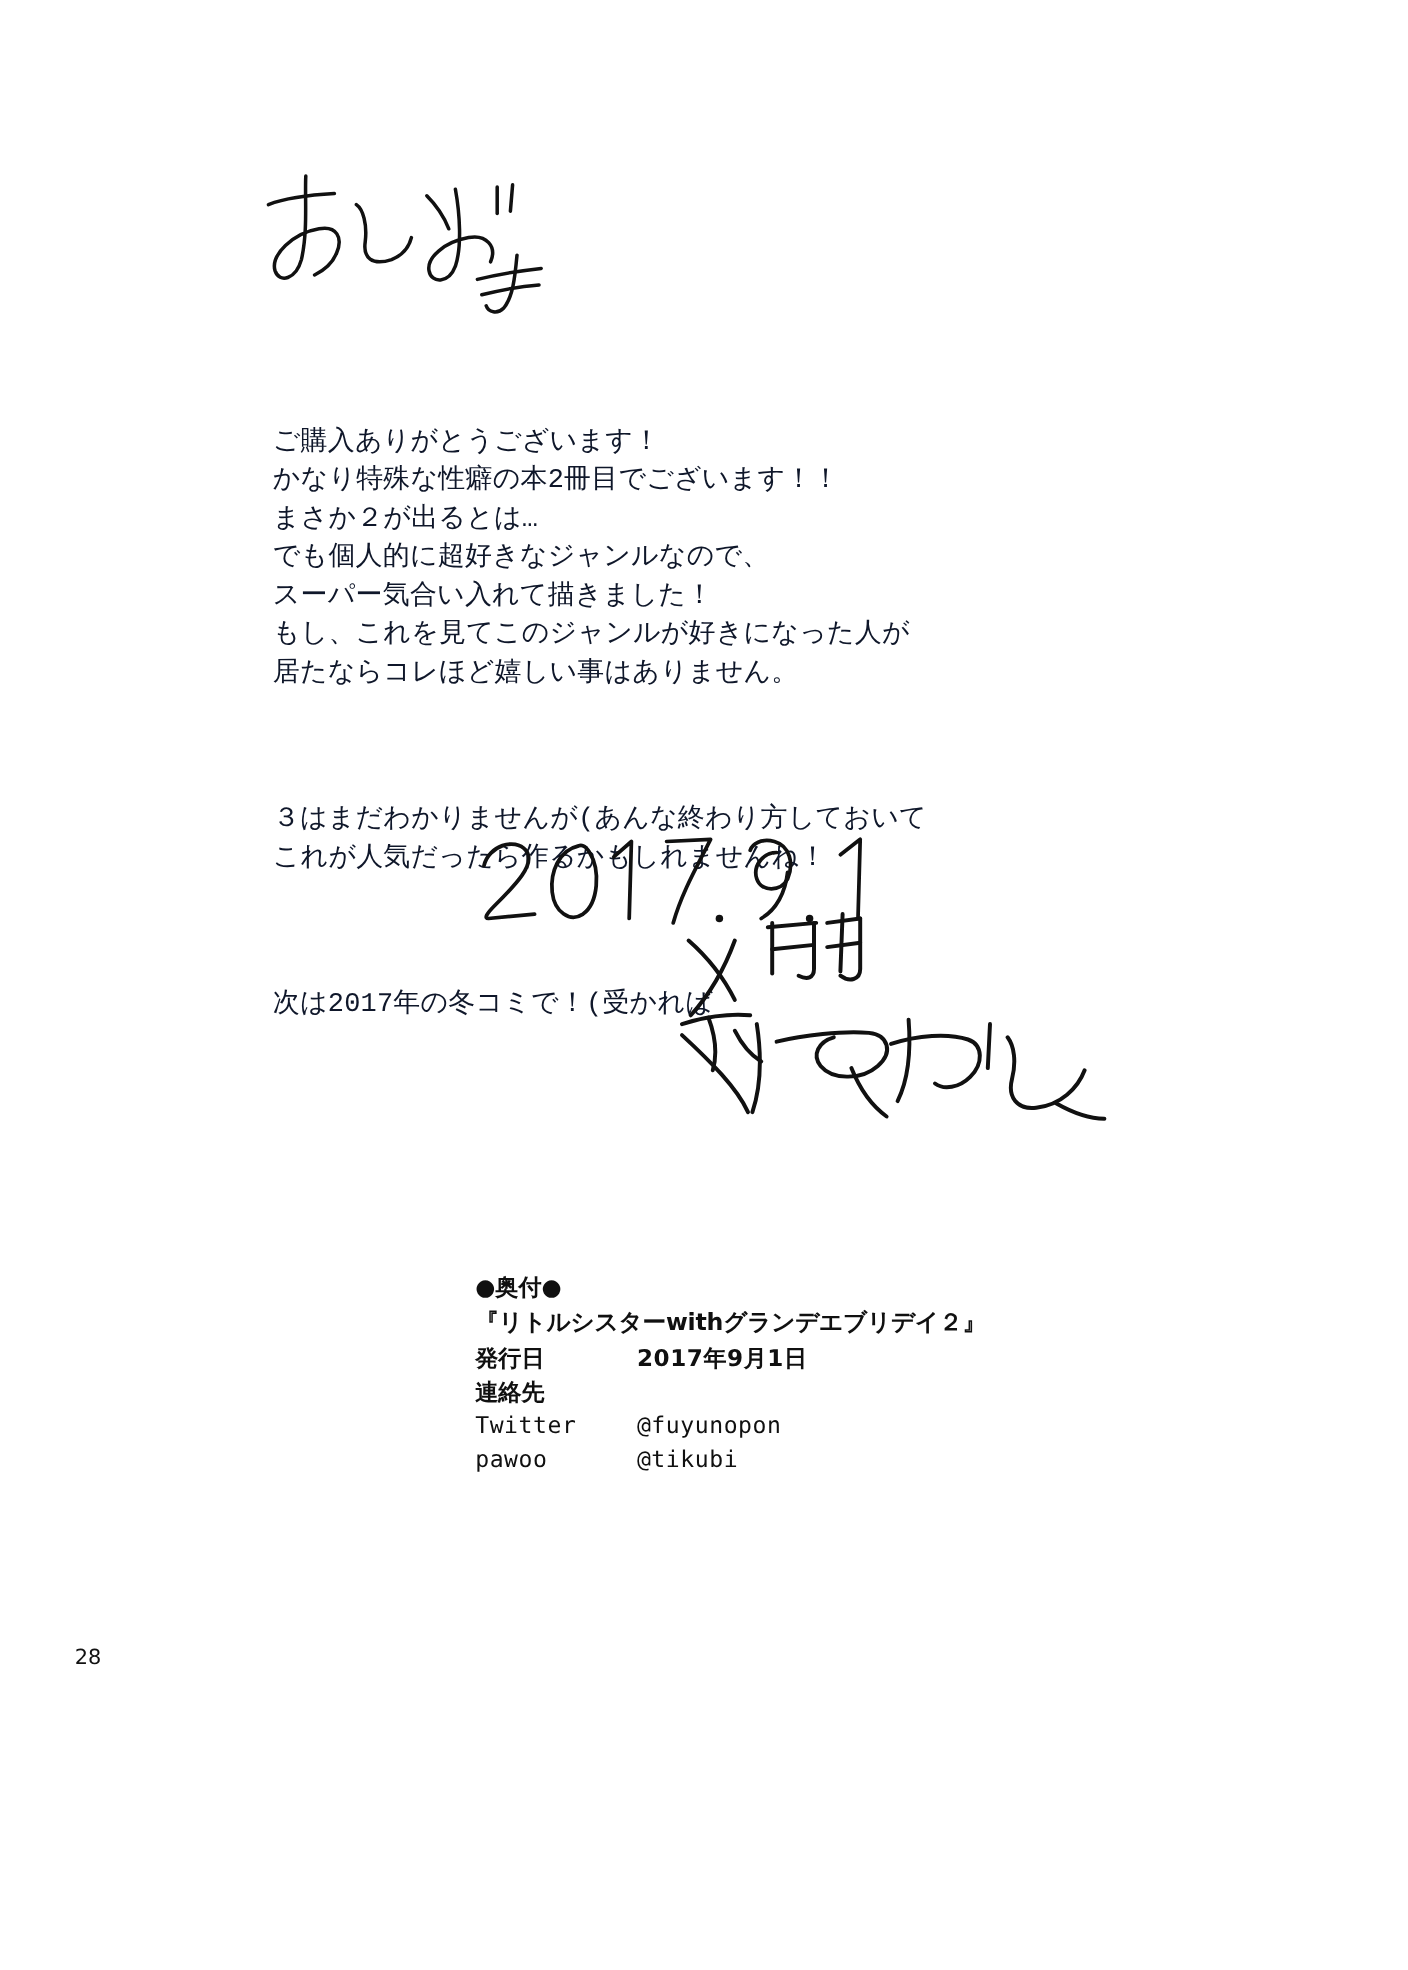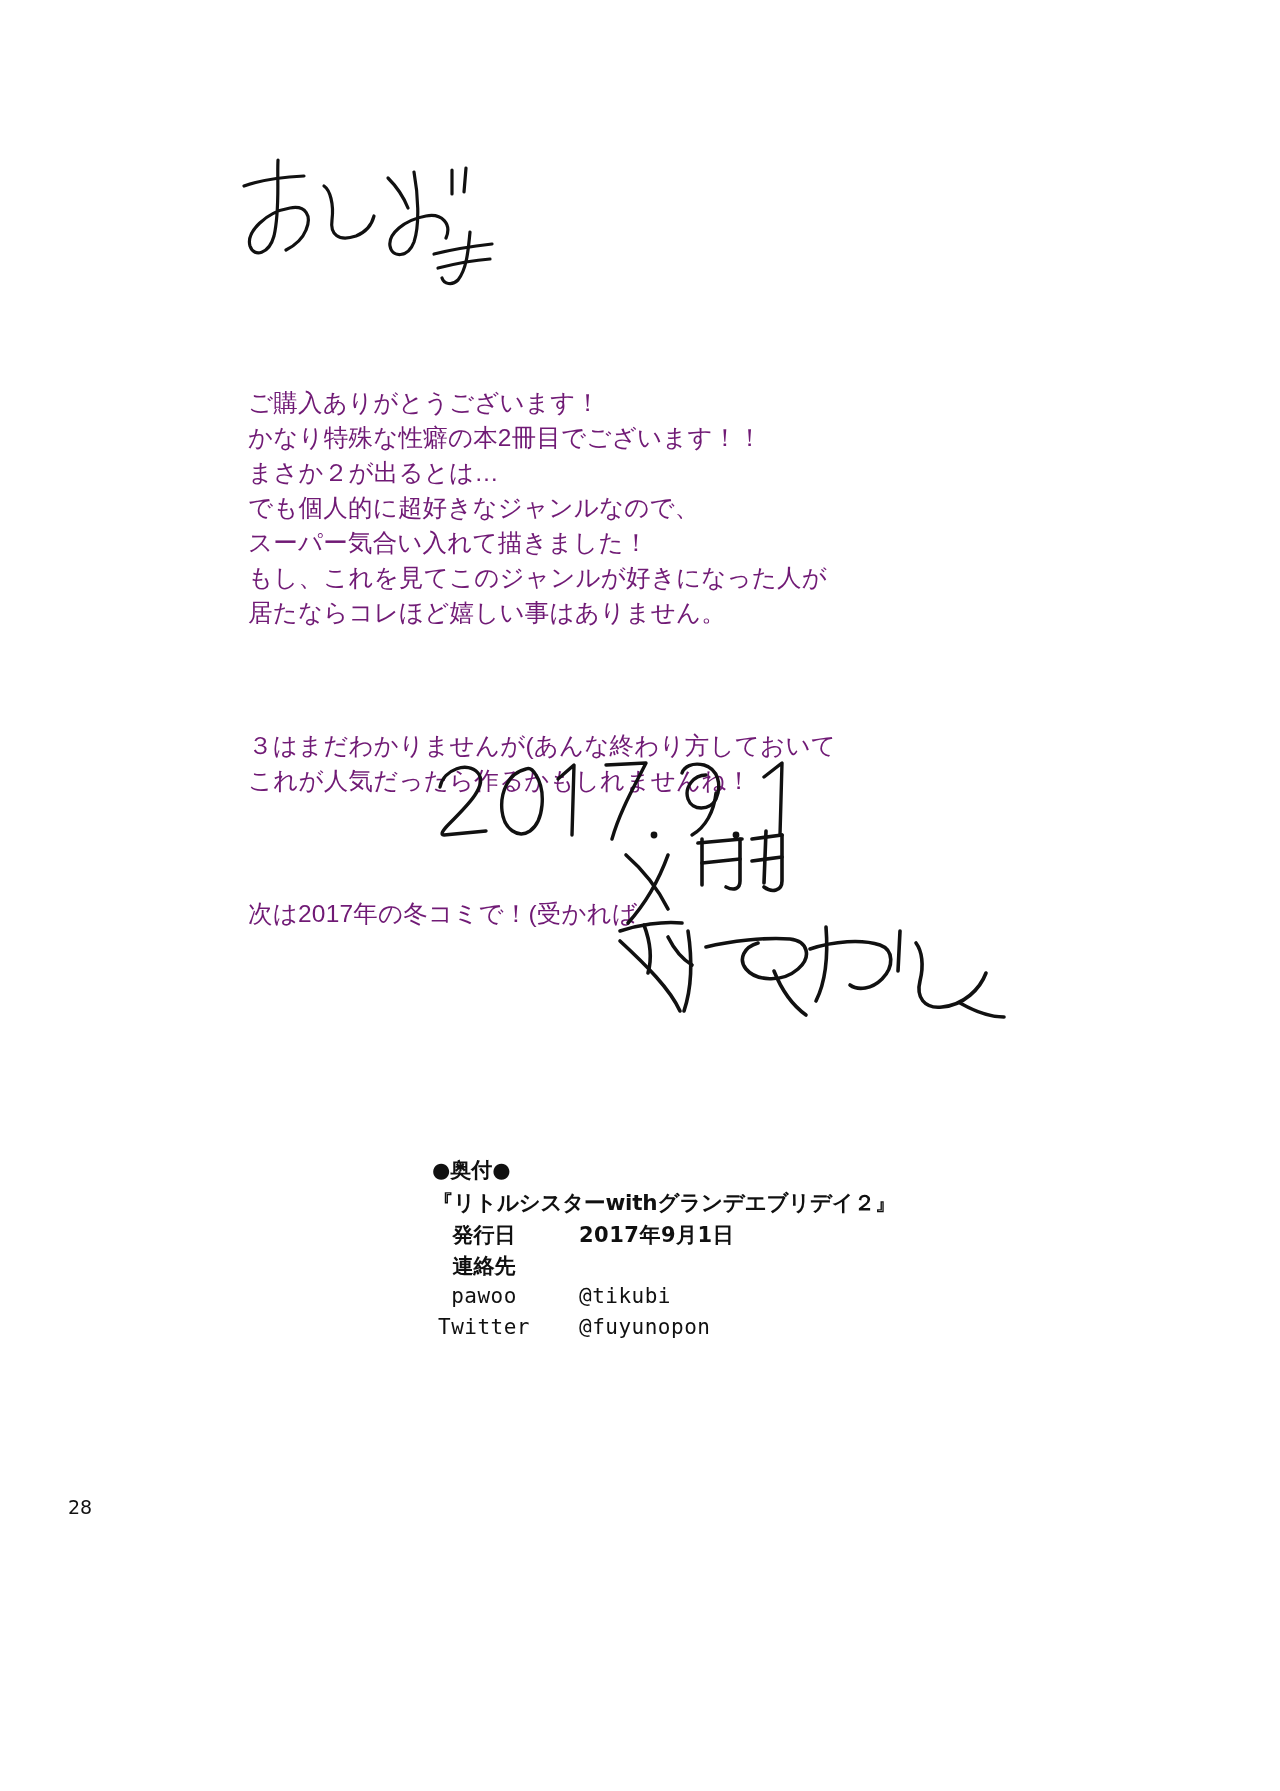--- a/index.html
+++ b/index.html
@@ -30,23 +30,23 @@
 
   
   .body-text {
     position: absolute;
     left: 248px;
     top: 315px;
     width: 700px;
     font-size: 24.5px;
     line-height: 35px;
     letter-spacing: 0.2px;
-    color: #701a75;
+    color: #0f172a;
     white-space: pre-wrap;
-    font-family: Liberation Sans, sans-serif;
+    font-family: Liberation Mono, monospace;
   }
   .para {
     margin: 0 0 28px 0;
     white-space: pre-wrap;
   }
   .para:last-child { margin-bottom: 0; }
 
   
   .signature-block {
     position: absolute;
@@ -85,21 +85,20 @@
   .col-row {
     display: flex;
     align-items: baseline;
     white-space: pre;
   }
   .col-label {
     font-family: "DejaVu Sans", sans-serif;
     font-weight: bold;
     min-width: 104px;
     display: inline-block;
-    text-align: center;
   }
   .col-label.mono {
     font-family: "DejaVu Sans Mono", "Liberation Mono", monospace;
     font-weight: normal;
     letter-spacing: 0.5px;
   }
   .col-value {
     font-family: "DejaVu Sans Mono", "Liberation Mono", monospace;
     letter-spacing: 0.5px;
     margin-left: 43px;
@@ -213,24 +212,24 @@
     <span class="col-label">発行日</span>
     <span class="col-value jp">2017年9月1日</span>
   </div>
 
 
   <div class="col-row">
     <span class="col-label">連絡先</span>
   </div>
 
   <div class="col-row">
+    <span class="col-label mono">Twitter</span>
+    <span class="col-value">@fuyunopon</span>
+  </div>
+
+  <div class="col-row">
     <span class="col-label mono">pawoo</span>
     <span class="col-value">@tikubi</span>
   </div>
 
-  <div class="col-row">
-    <span class="col-label mono">Twitter</span>
-    <span class="col-value">@fuyunopon</span>
-  </div>
-
 </div>
 
 <div class="page-number">28</div>
 
 </body></html>

